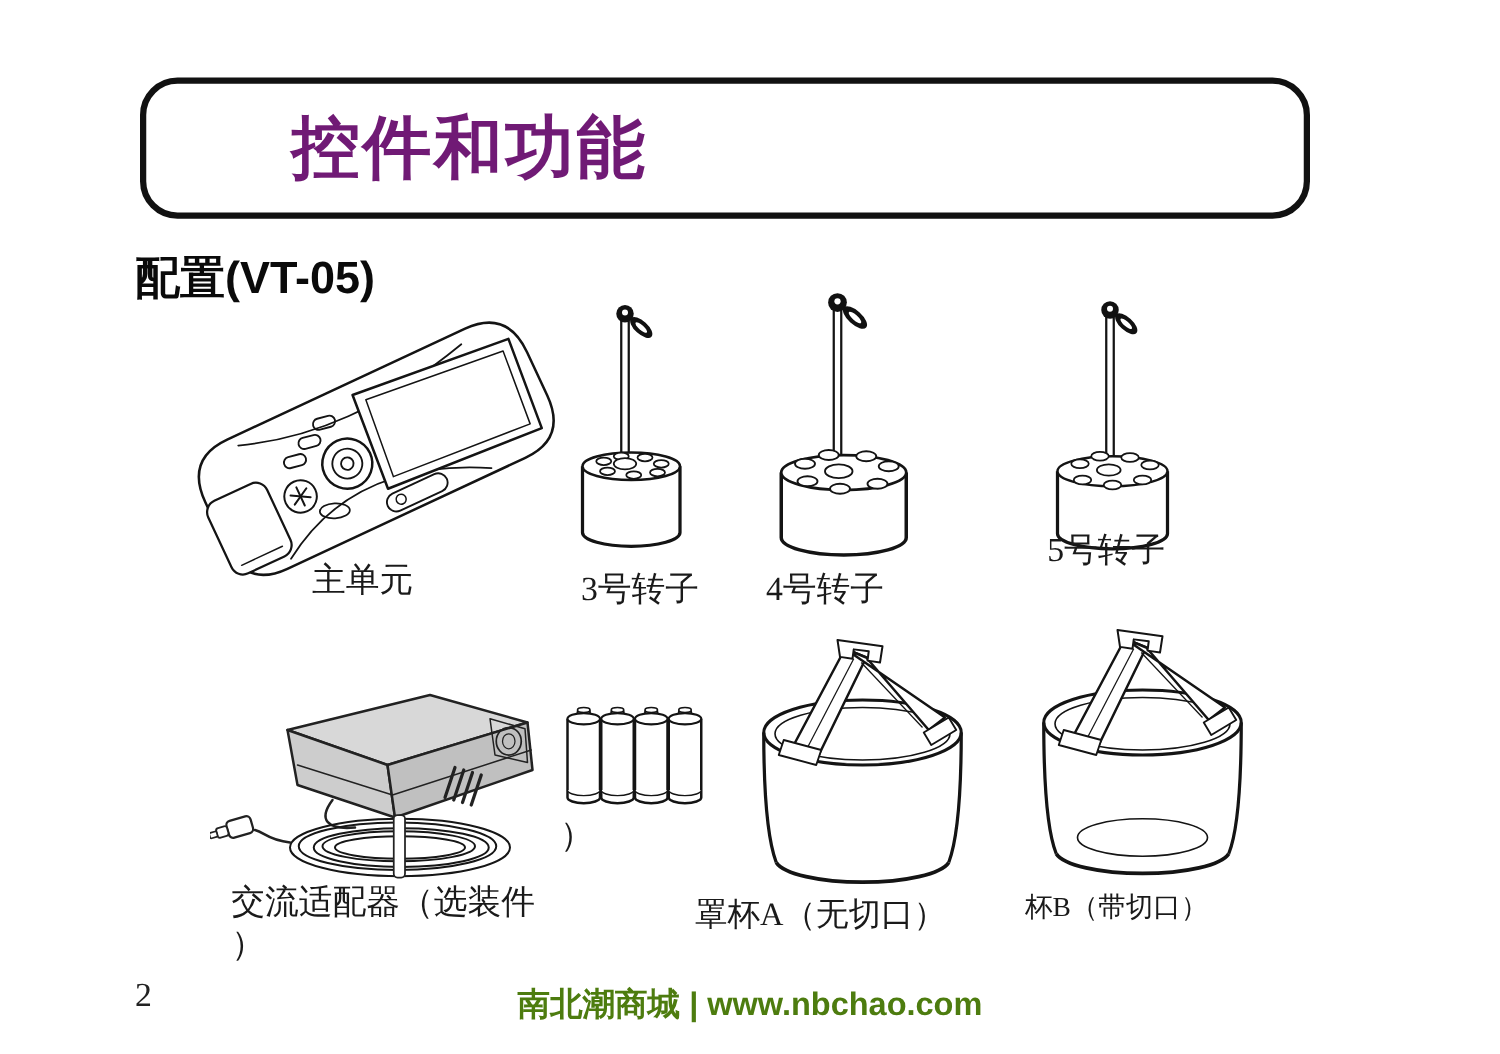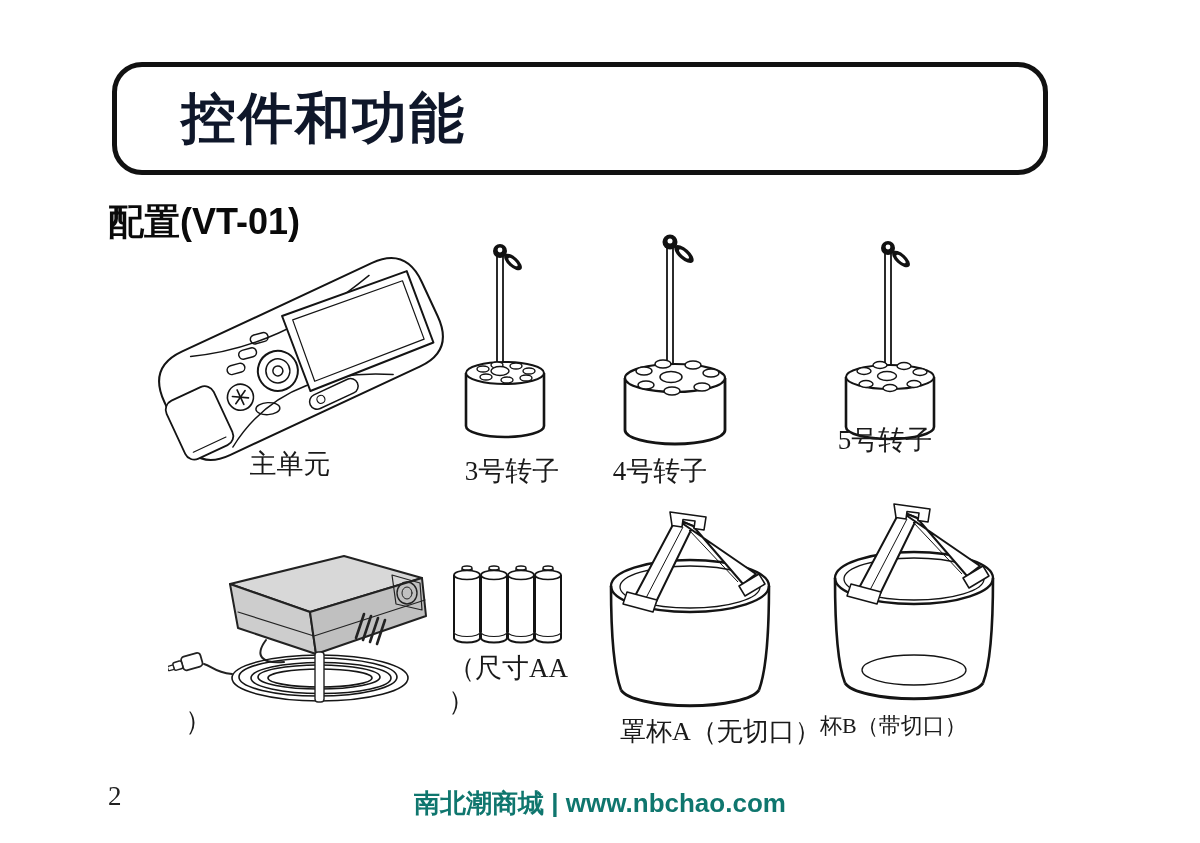--- a/index.html
+++ b/index.html
@@ -8,48 +8,48 @@
     font-family:"Liberation Serif","DejaVu Serif",serif;color:#111;
   }
   .abs{position:absolute;}
   
   .title-box{
     left:112px;top:62px;width:926px;height:103px;
     border:5px solid #111;border-radius:30px;background:#fff;
     display:flex;align-items:center;
   }
   .title-text{
-    margin-left:64px;font-family:"Liberation Sans","DejaVu Sans",sans-serif;
-    font-weight:bold;font-size:55px;letter-spacing:2px;color:#0f172a;
+    margin-left:116px;font-family:"Liberation Sans","DejaVu Sans",sans-serif;
+    font-weight:bold;font-size:55px;letter-spacing:2px;color:#701a75;
   }
   .section-heading{
     left:108px;top:198px;font-family:"Liberation Sans","DejaVu Sans",sans-serif;
     font-weight:bold;font-size:36px;color:#0a0a0a;letter-spacing:0;
   }
   .part-label{
     font-size:27px;color:#1a1a1a;line-height:1.25;
   }
   .part-label .ln{display:block;}
   .center{text-align:center;}
   .footer-site{
     left:0;top:786px;width:1200px;text-align:center;
     font-family:"Liberation Sans","DejaVu Sans",sans-serif;
-    font-size:26px;font-weight:600;color:#0f766e;
+    font-size:26px;font-weight:600;color:#4d7c0f;
   }
   .page-num{left:108px;top:781px;font-size:27px;color:#222;}
   svg{display:block;}
 </style>
 </head>
 <body>
 
 <div class="abs title-box">
   <div class="title-text">控件和功能</div>
 </div>
 
-<div class="abs section-heading">配置(VT-01)</div>
+<div class="abs section-heading">配置(VT-05)</div>
 
 <svg class="abs" style="left:150px;top:250px" width="302" height="218" viewBox="0 0 302 218">
   <g transform="rotate(-25 151 109)" stroke="#141414" fill="none" stroke-width="2" stroke-linejoin="round" stroke-linecap="round">
     <path d="M46,52 L256,52 Q293,52 293,90 L293,128 Q293,166 256,166 L46,166 Q9,166 9,128 L9,90 Q9,52 46,52 Z" fill="#fff"></path>
     <path d="M52,60 C108,80 170,82 248,62" stroke-width="1.4"></path>
     <path d="M52,160 C104,126 162,126 228,162" stroke-width="1.4"></path>
 
     <rect x="6" y="92" width="52" height="64" rx="10" stroke-width="1.8" fill="#fff"></rect>
     <line x1="14" y1="148" x2="50" y2="148" stroke-width="1.2"></line>
 
@@ -257,26 +257,26 @@
     <polygon points="82,19 99,26 149,84 162,74" fill="#fff" stroke-width="2"></polygon>
     <path d="M76,12 l36,5 l-2,13 l-10,-1.5 l1,-7.5 l-12,-1.5 l-1,7.5 l-10,-1.5 Z" fill="#fff" stroke-width="1.6"></path>
     <path d="M52,98 L89,27" stroke-width="1"></path>
     <path d="M95,30 L144,82" stroke-width="1"></path>
     <polygon points="33,92 63,100 59,112 29,104" fill="#fff" stroke-width="1.5"></polygon>
     <polygon points="145,86 165,74 171,84 151,96" fill="#fff" stroke-width="1.5"></polygon>
   </g>
 </svg>
 
 <div class="abs part-label" style="left:185px;top:705px;width:260px">
+  <span class="ln">交流适配器（选装件</span>
   <span class="ln">）</span>
 </div>
 
 <div class="abs part-label" style="left:448px;top:652px;width:150px;line-height:33px">
-  <span class="ln">（尺寸AA</span>
   <span class="ln">）</span>
 </div>
 
-<div class="abs part-label" style="left:620px;top:716px;font-size:26px">罩杯A（无切口）</div>
+<div class="abs part-label" style="left:556px;top:716px;font-size:26px">罩杯A（无切口）</div>
 
 <div class="abs part-label" style="left:820px;top:712px;font-size:22px">杯B（带切口）</div>
 
 <div class="abs page-num">2</div>
 <div class="abs footer-site">南北潮商城 | www.nbchao.com</div>
 
 </body></html>

